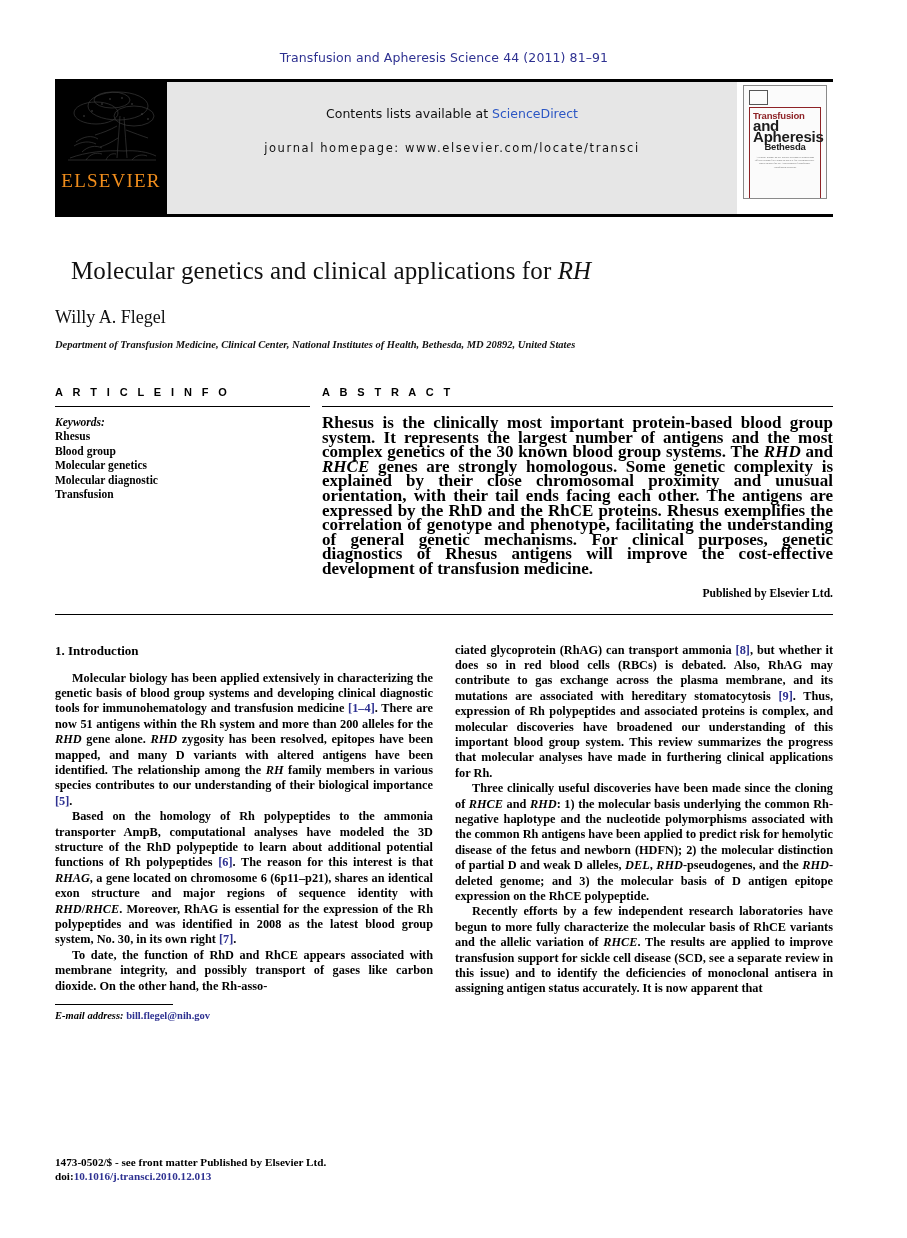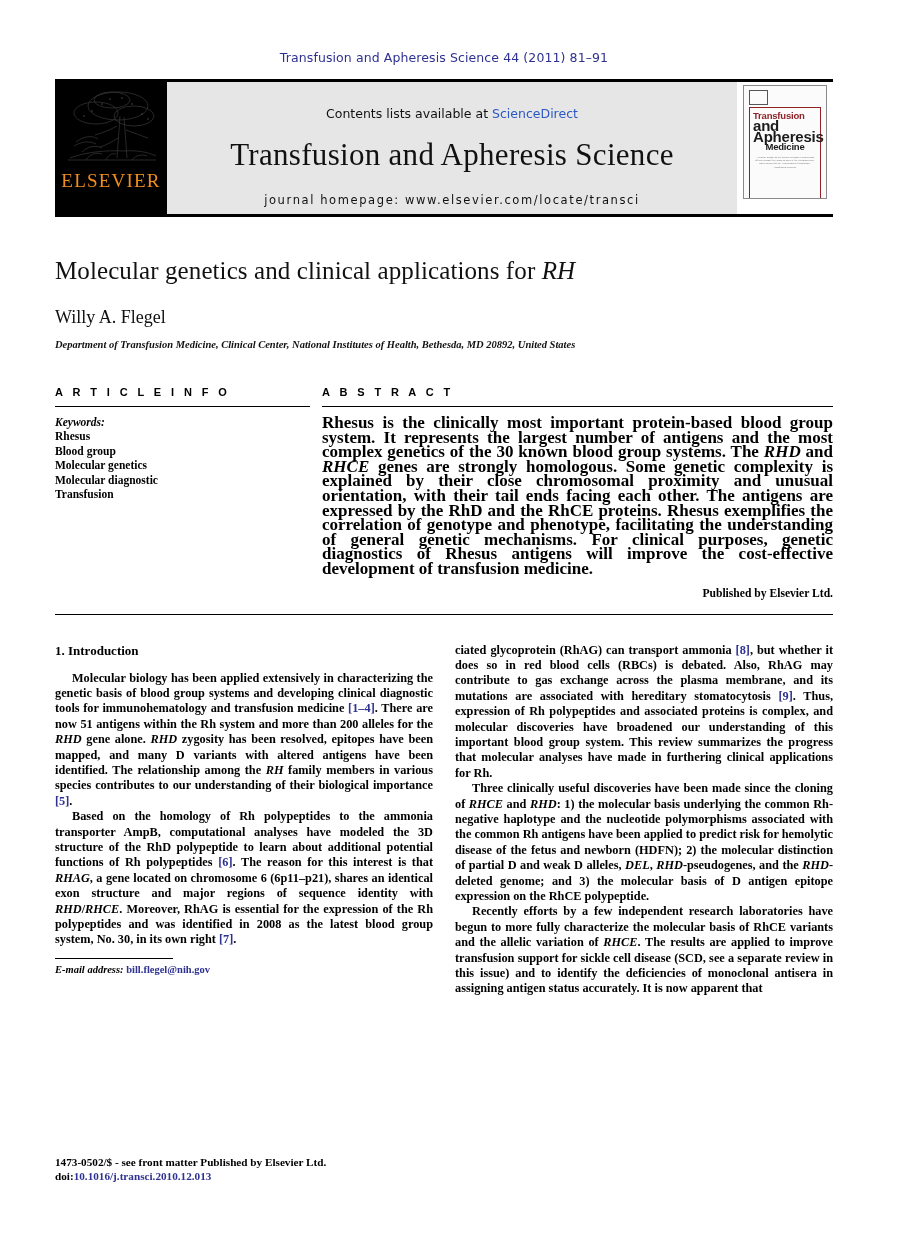--- a/index.html
+++ b/index.html
@@ -161,21 +161,21 @@
     line-height: 3.4px;
     color: #6b6b6b;
     text-align: center;
   }
 
   
   .title-block { margin: 40px 55px 0 55px; }
   .art-title {
     font-size: 25px;
     font-weight: 400;
-    margin: 0;
+    margin: 16px;
     letter-spacing: 0.1px;
     color: #111;
   }
   .art-title i { font-style: italic; }
   .authors {
     font-size: 18px;
     margin-top: 22px;
     color: #111;
   }
   .affil {
@@ -324,31 +324,30 @@
             <circle cx="86" cy="33" r="0.8"></circle>
         </g>
       </svg>
       <div class="elsevier-word">ELSEVIER</div>
     </div>
 
     <div class="masthead-center">
       <div class="contents-line">
         <span>Contents lists available at </span><span class="sd">ScienceDirect</span>
       </div>
-      <div class="journal-name">Transfusion and Apheresis Science</div>
       <div class="homepage-line">journal homepage: www.elsevier.com/locate/transci</div>
     </div>
 
     <div class="masthead-cover">
       <div class="cover-thumb">
         <div class="cover-elsbox"></div>
         <div class="cover-inner">
           <div class="cover-t1">Transfusion</div>
           <div class="cover-t2">and Apheresis</div>
-          <div class="cover-t3">Medicine</div>
+          <div class="cover-t3">Bethesda</div>
           <div class="cover-blurb">A clinical journal on the world's systematic associations Official Journal for European Society for Haemapheresis · World Journal for the Associations of transfusion · Transfusion Medicine</div>
         </div>
       </div>
     </div>
   </div>
 
   <div class="title-block">
     <h1 class="art-title"><span>Molecular genetics and clinical applications for </span><i>RH</i></h1>
     <div class="authors">Willy A. Flegel</div>
     <div class="affil">Department of Transfusion Medicine, Clinical Center, National Institutes of Health, Bethesda, MD 20892, United States</div>
@@ -378,20 +377,21 @@
 
   <div class="body-cols">
 
     <div class="bcol">
       <h2 class="body-head">1. Introduction</h2>
 
       <p class="para"><span>Molecular biology has been applied extensively in characterizing the genetic basis of blood group systems and developing clinical diagnostic tools for immunohematology and transfusion medicine </span><span class="ref">[1–4]</span><span>. There are now 51 antigens within the Rh system and more than 200 alleles for the </span><i>RHD</i><span> gene alone. </span><i>RHD</i><span> zygosity has been resolved, epitopes have been mapped, and many D variants with altered antigens have been identified. The relationship among the </span><i>RH</i><span> family members in various species contributes to our understanding of their biological importance </span><span class="ref">[5]</span><span>.</span></p>
 
       <p class="para"><span>Based on the homology of Rh polypeptides to the ammonia transporter AmpB, computational analyses have modeled the 3D structure of the RhD polypeptide to learn about additional potential functions of Rh polypeptides </span><span class="ref">[6]</span><span>. The reason for this interest is that </span><i>RHAG</i><span>, a gene located on chromosome 6 (6p11–p21), shares an identical exon structure and major regions of sequence identity with </span><i>RHD</i><span>/</span><i>RHCE</i><span>. Moreover, RhAG is essential for the expression of the Rh polypeptides and was identified in 2008 as the latest blood group system, No. 30, in its own right </span><span class="ref">[7]</span><span>.</span></p>
 
+      <p class="para"><span>To date, the function of RhD and RhCE appears associated with membrane integrity, and possibly transport of gases like carbon dioxide. On the other hand, the Rh-asso-</span></p>
 
       <div class="foot-rule"></div>
       <div class="footnote">
         <span class="fn-label">E-mail address:</span>
         <span class="email">bill.flegel@nih.gov</span>
       </div>
     </div>
 
     <div class="bcol">
       <p class="para" style="text-indent:0"><span>ciated glycoprotein (RhAG) can transport ammonia </span><span class="ref">[8]</span><span>, but whether it does so in red blood cells (RBCs) is debated. Also, RhAG may contribute to gas exchange across the plasma membrane, and its mutations are associated with hereditary stomatocytosis </span><span class="ref">[9]</span><span>. Thus, expression of Rh polypeptides and associated proteins is complex, and molecular discoveries have broadened our understanding of this important blood group system. This review summarizes the progress that molecular analyses have made in furthering clinical applications for Rh.</span></p>

